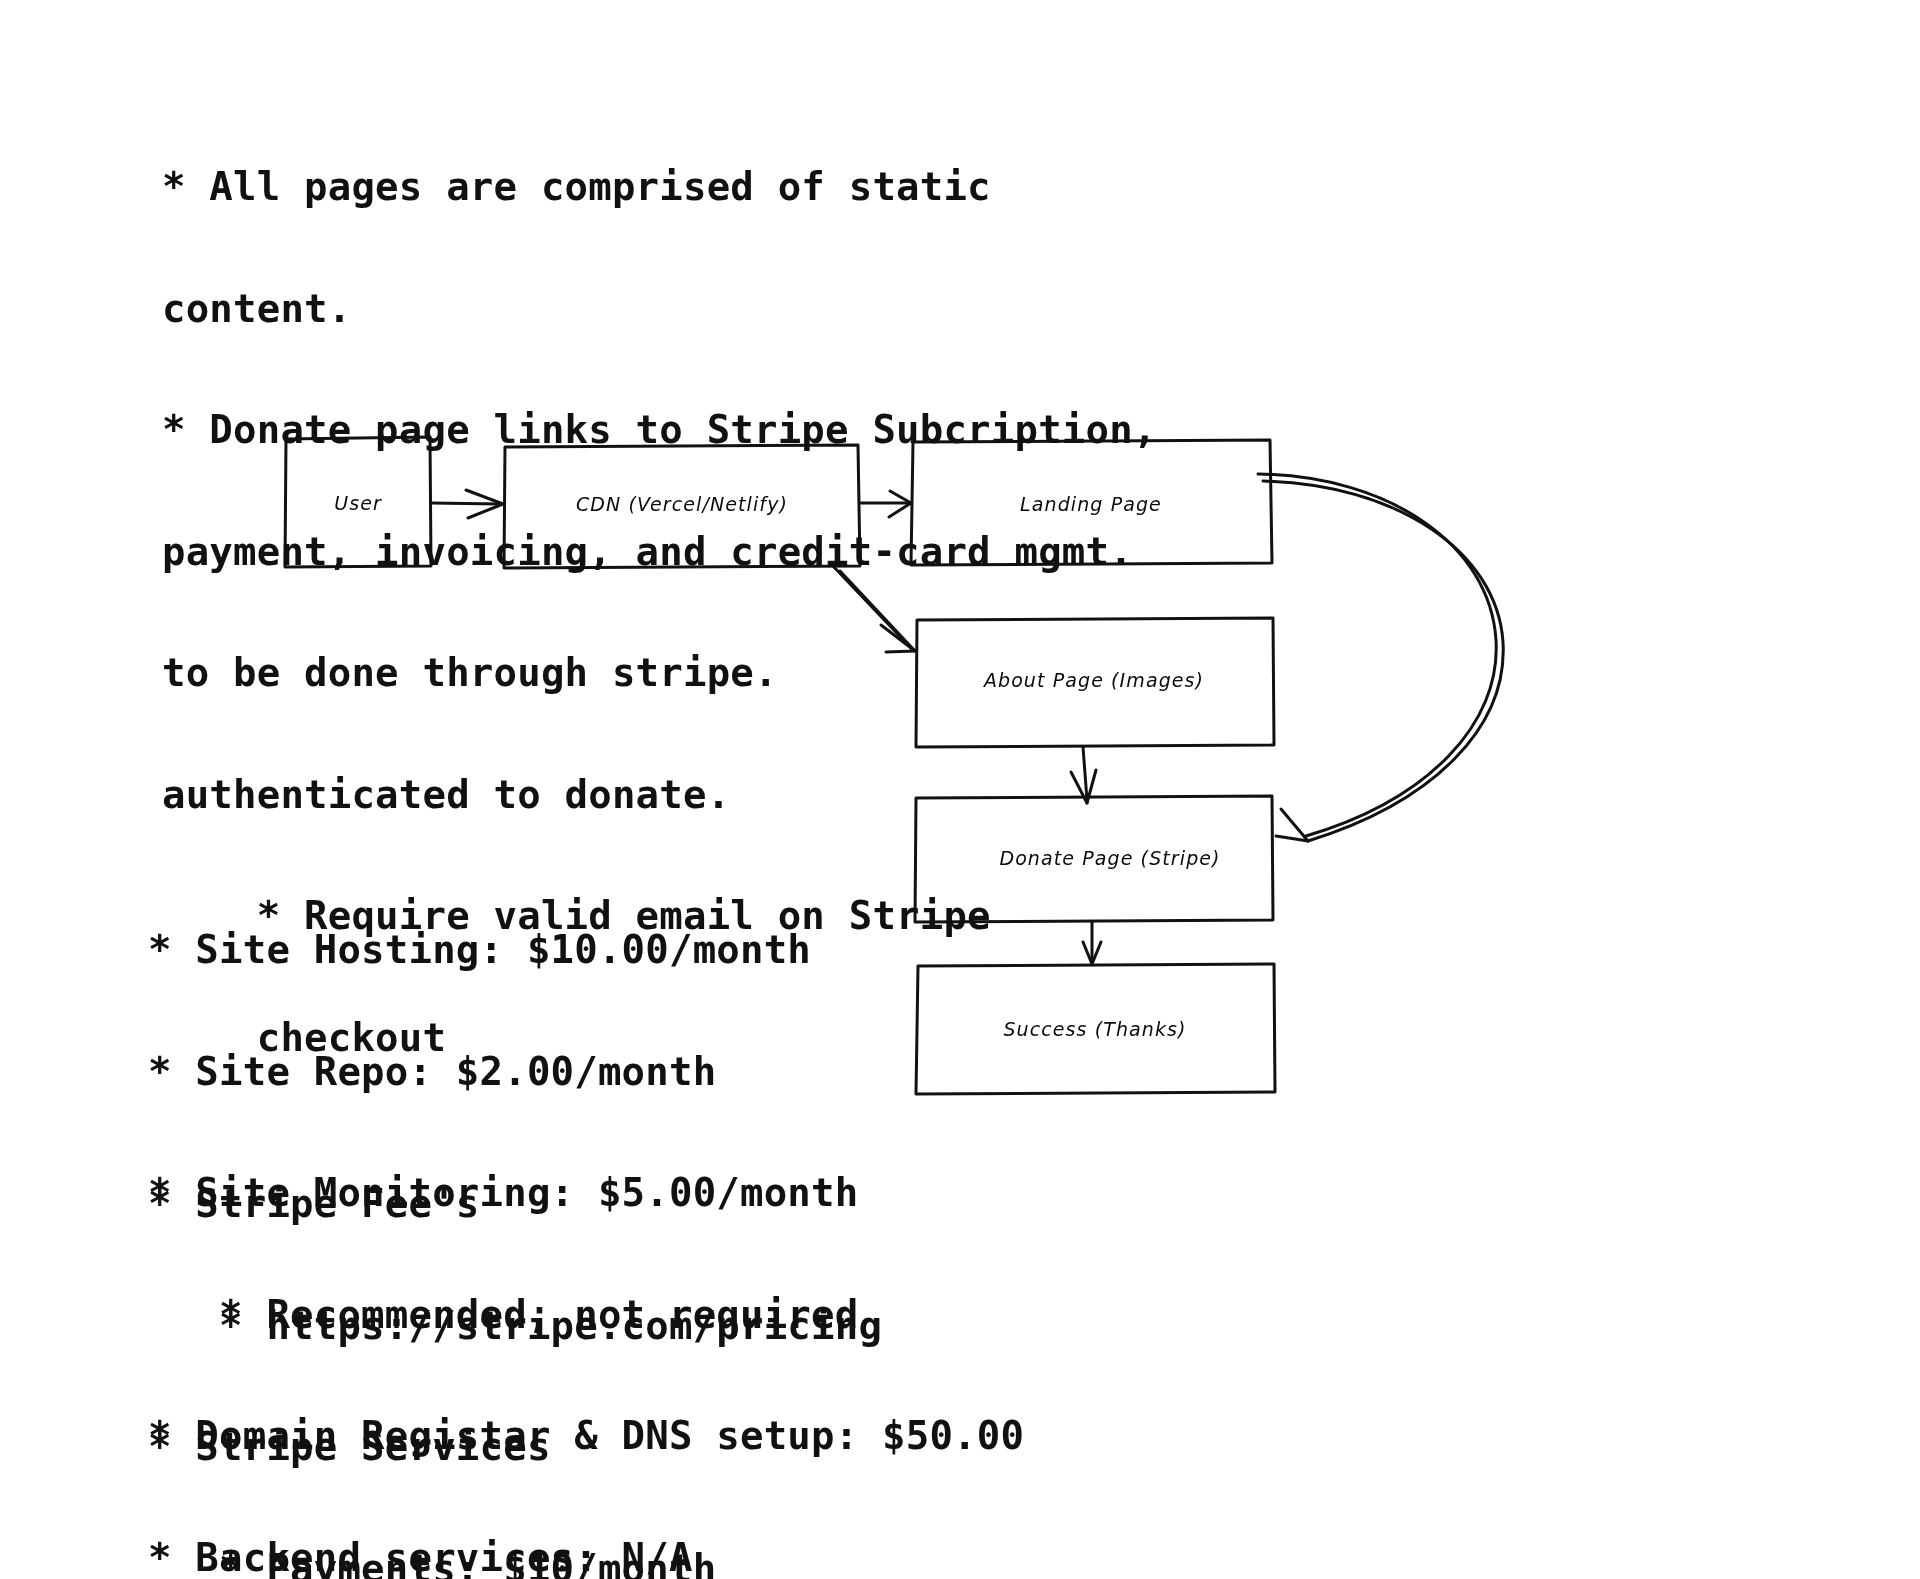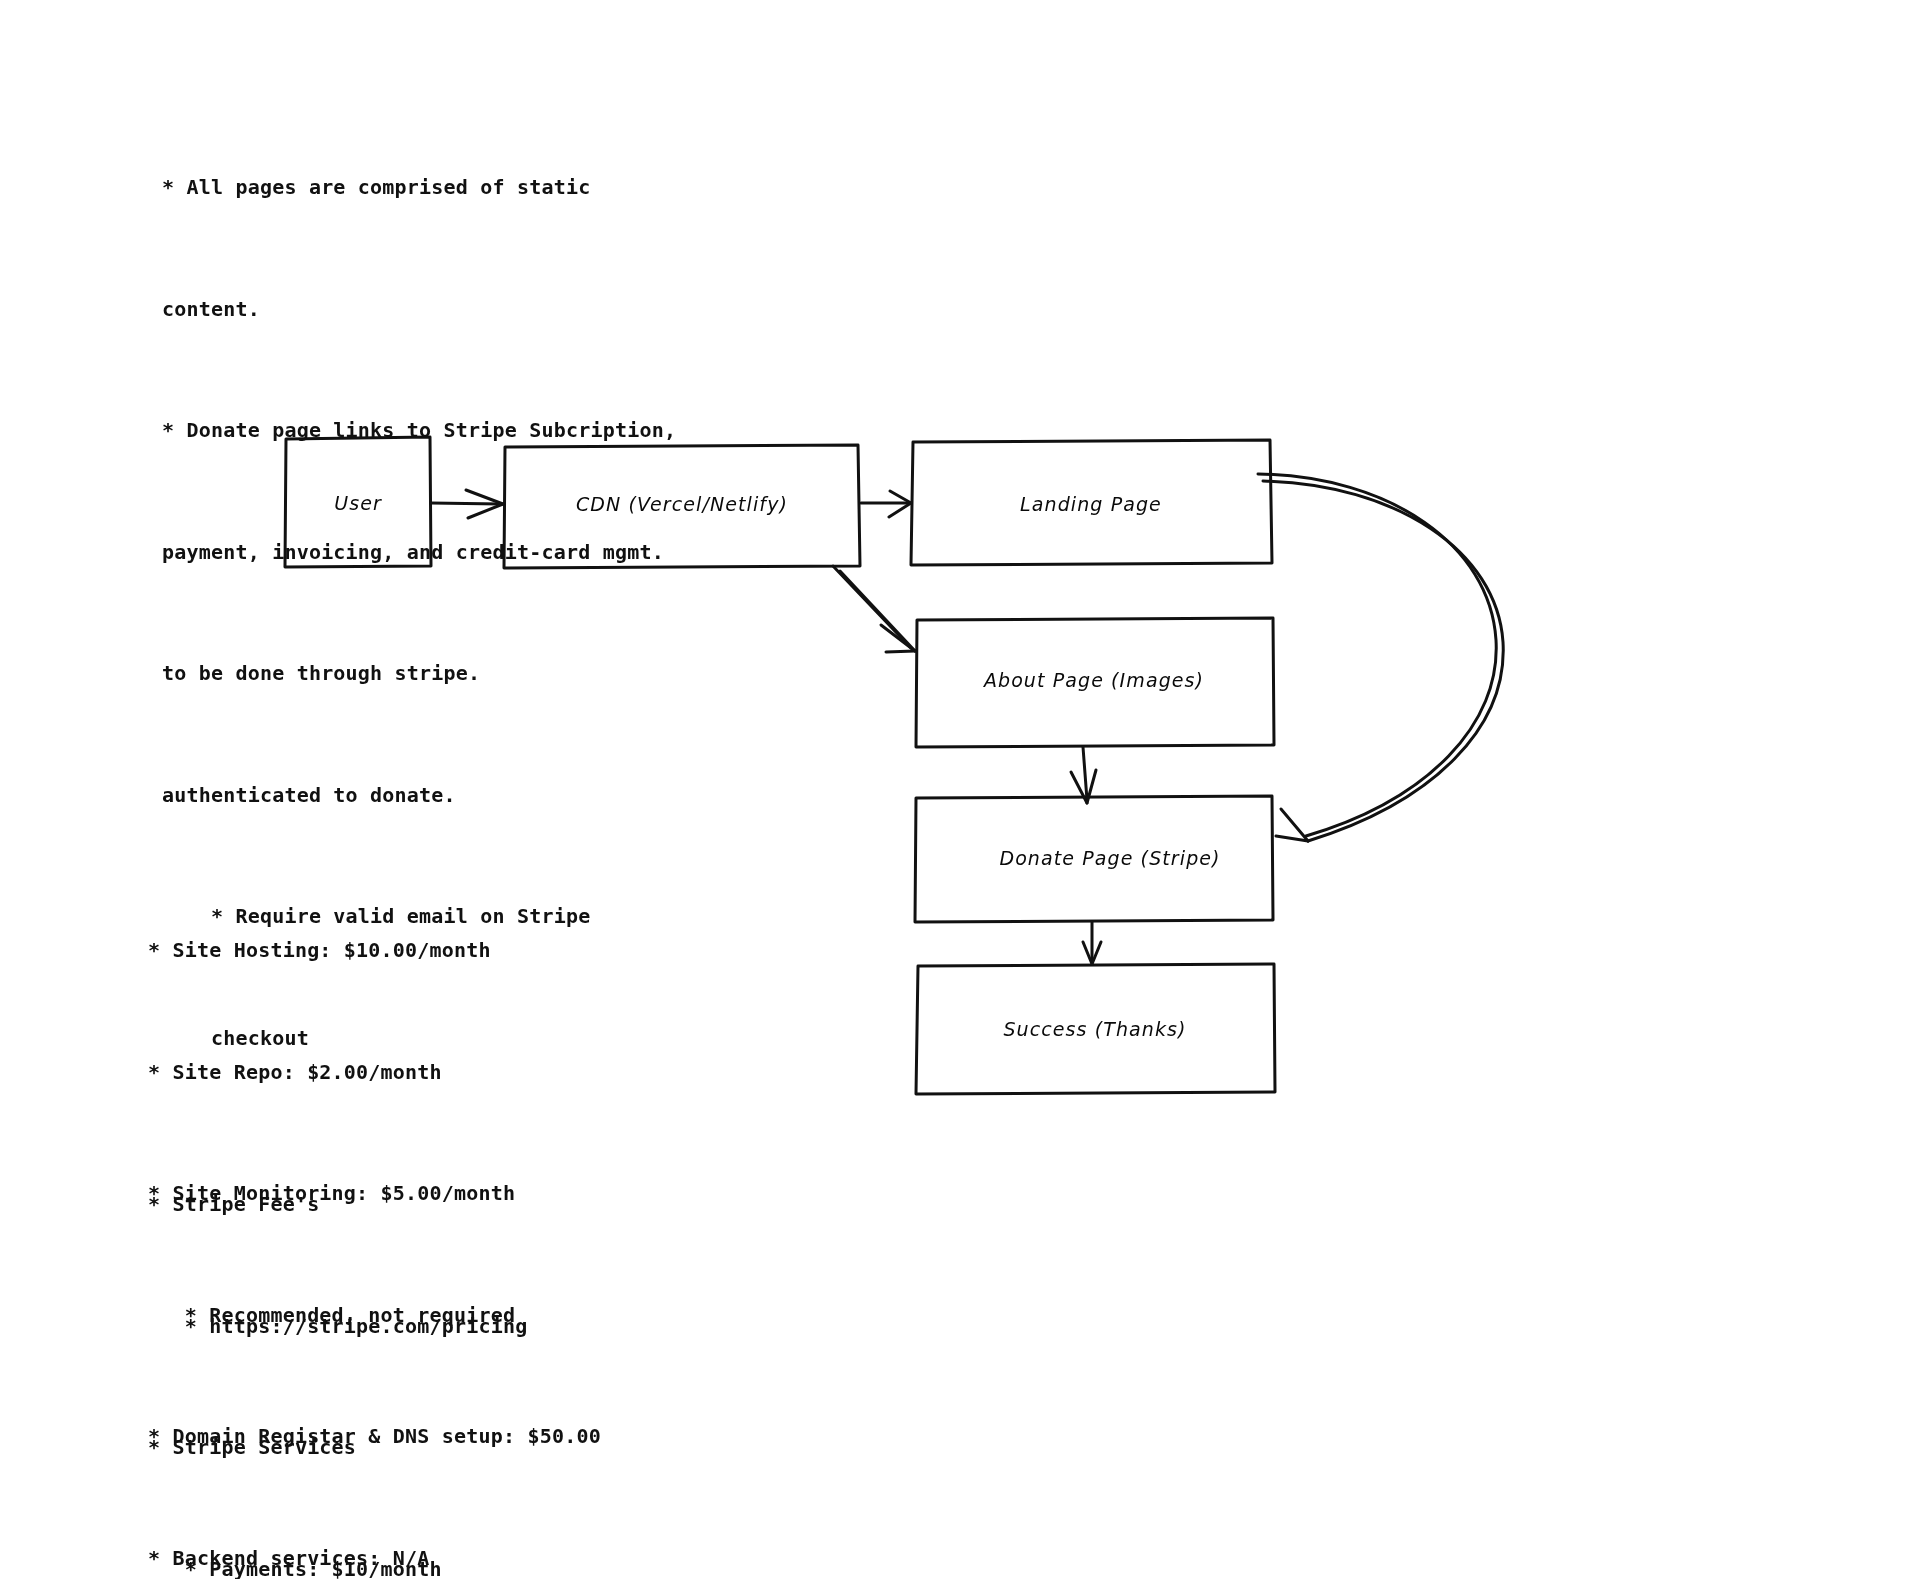--- a/index.html
+++ b/index.html
@@ -15,21 +15,21 @@
     background: #ffffff;
     overflow: hidden;
     font-family: "DejaVu Sans Mono", "Liberation Mono", monospace;
   }
 
   
   .notes {
     position: absolute;
     color: #111111;
     font-family: "DejaVu Sans Mono", "Liberation Mono", monospace;
-    font-size: 20px;
+    font-size: 39px;
     font-weight: 700;
     line-height: 40.5px;
     white-space: pre;
     letter-spacing: 0.2px;
   }
   .notes .line { display: block; }
 
   #notes-top    { left: 162px; top: 86px;   }
   #notes-costs  { left: 148px; top: 849px;  }
   #notes-stripe { left: 148px; top: 1103px; }

